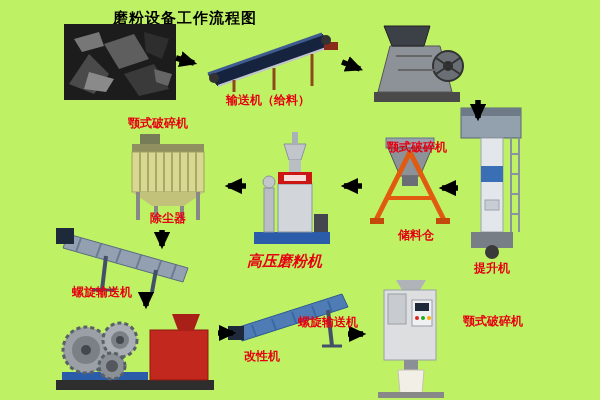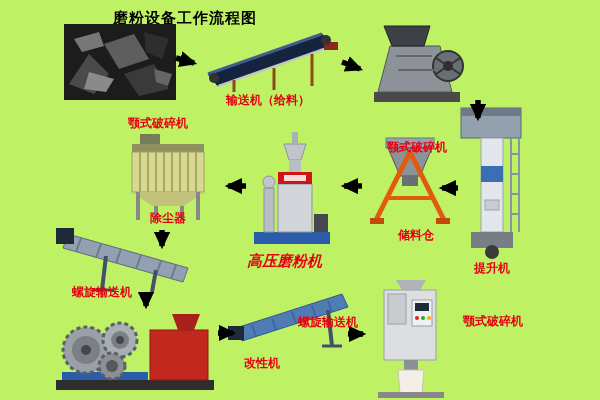--- a/index.html
+++ b/index.html
@@ -219,17 +219,17 @@
   </svg>
 
   <span class="lbl" style="left:226px;top:93px;text-align:center;">输送机（给料）</span>
   <span class="lbl" style="left:387px;top:108px;margin-top:32px;">颚式破碎机</span>
   <span class="lbl" style="left:128px;top:116px;">颚式破碎机</span>
   <span class="lbl" style="left:150px;top:211px;">除尘器</span>
   <span class="lbl lbl-lg" style="left:247px;top:252px;font-style:italic;">高压磨粉机</span>
   <span class="lbl" style="left:390px;top:228px;margin-left:8px;">储料仓</span>
   <span class="lbl" style="left:474px;top:261px;">提升机</span>
   <span class="lbl" style="left:72px;top:285px;">螺旋输送机</span>
-  <span class="lbl" style="left:244px;top:349px;margin-top:7px;">改性机</span>
+  <span class="lbl" style="left:244px;top:349px;">改性机</span>
   <span class="lbl" style="left:298px;top:315px;">螺旋输送机</span>
   <span class="lbl" style="left:463px;top:314px;">颚式破碎机</span>
 
 </div>
 
 </body></html>

